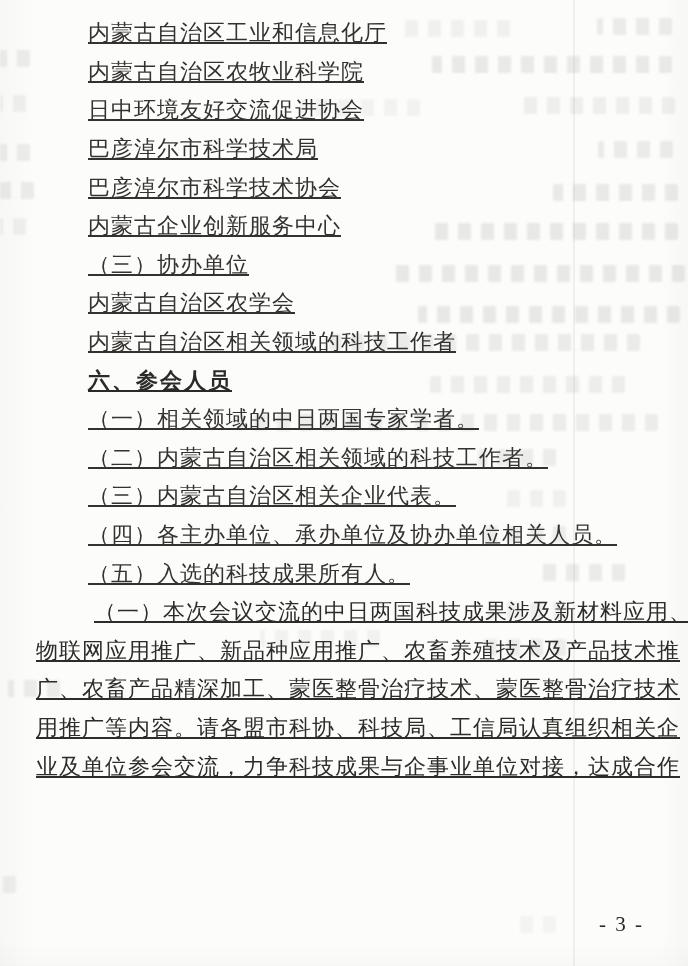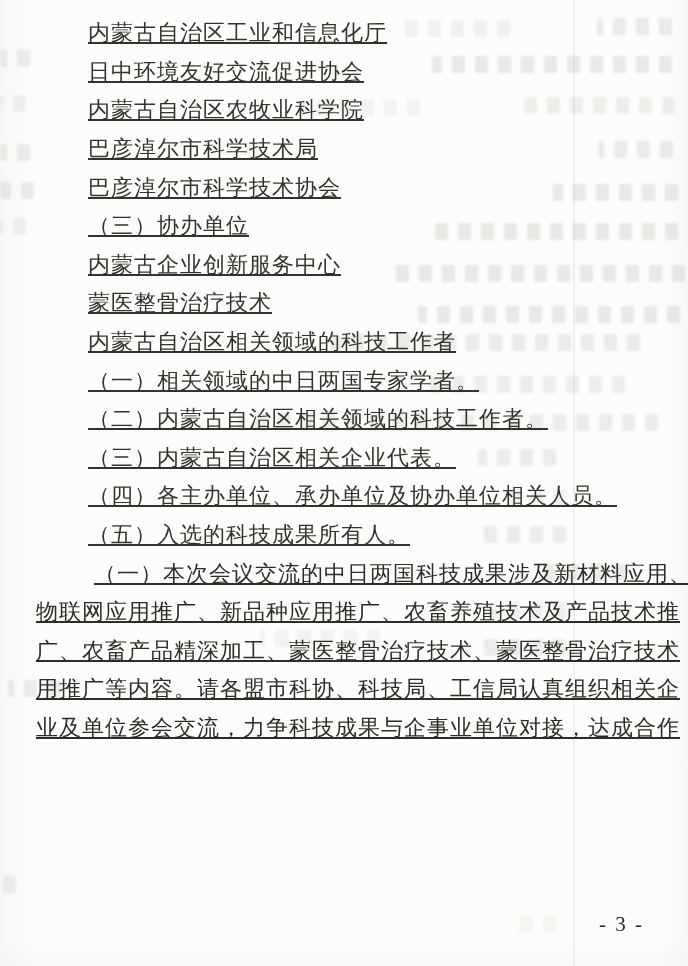--- a/index.html
+++ b/index.html
@@ -92,28 +92,29 @@
       <div class="bleed" style="left: 0px; top: 144px; width: 30px; opacity: 0.28;"></div>
       <div class="bleed" style="left: 0px; top: 182px; width: 34px; opacity: 0.3;"></div>
       <div class="bleed" style="left: 0px; top: 218px; width: 26px; opacity: 0.22;"></div>
       <div class="bleed" style="left: 8px; top: 680px; width: 52px; opacity: 0.3;"></div>
       <div class="bleed" style="left: 0px; top: 876px; width: 16px; opacity: 0.24;"></div>
       <div class="bleed" style="left: 520px; top: 916px; width: 36px; opacity: 0.14;"></div>
     </div>
 
   <div class="content" id="lines-host">
       <div class="line unit">内蒙古自治区工业和信息化厅</div>
+      <div class="line unit">内蒙古自治区农牧业科学院</div>
       <div class="line unit">日中环境友好交流促进协会</div>
-      <div class="line unit">内蒙古自治区农牧业科学院</div>
       <div class="line unit">巴彦淖尔市科学技术局</div>
       <div class="line unit">巴彦淖尔市科学技术协会</div>
+      <div class="line unit">内蒙古企业创新服务中心</div>
       <div class="line item">（三）协办单位</div>
-      <div class="line unit">内蒙古企业创新服务中心</div>
-      <div class="line unit">蒙医整骨治疗技术</div>
+      <div class="line unit">内蒙古自治区农学会</div>
       <div class="line unit">内蒙古自治区相关领域的科技工作者</div>
+      <div class="line heading">六、参会人员</div>
       <div class="line item">（一）相关领域的中日两国专家学者。</div>
       <div class="line item">（二）内蒙古自治区相关领域的科技工作者。</div>
       <div class="line item">（三）内蒙古自治区相关企业代表。</div>
       <div class="line item">（四）各主办单位、承办单位及协办单位相关人员。</div>
       <div class="line item">（五）入选的科技成果所有人。</div>
       <div class="line para-first">（一）本次会议交流的中日两国科技成果涉及新材料应用、</div>
       <div class="line para">物联网应用推广、新品种应用推广、农畜养殖技术及产品技术推</div>
       <div class="line para">广、农畜产品精深加工、蒙医整骨治疗技术、蒙医整骨治疗技术</div>
       <div class="line para">用推广等内容。请各盟市科协、科技局、工信局认真组织相关企</div>
       <div class="line para">业及单位参会交流，力争科技成果与企事业单位对接，达成合作</div>

